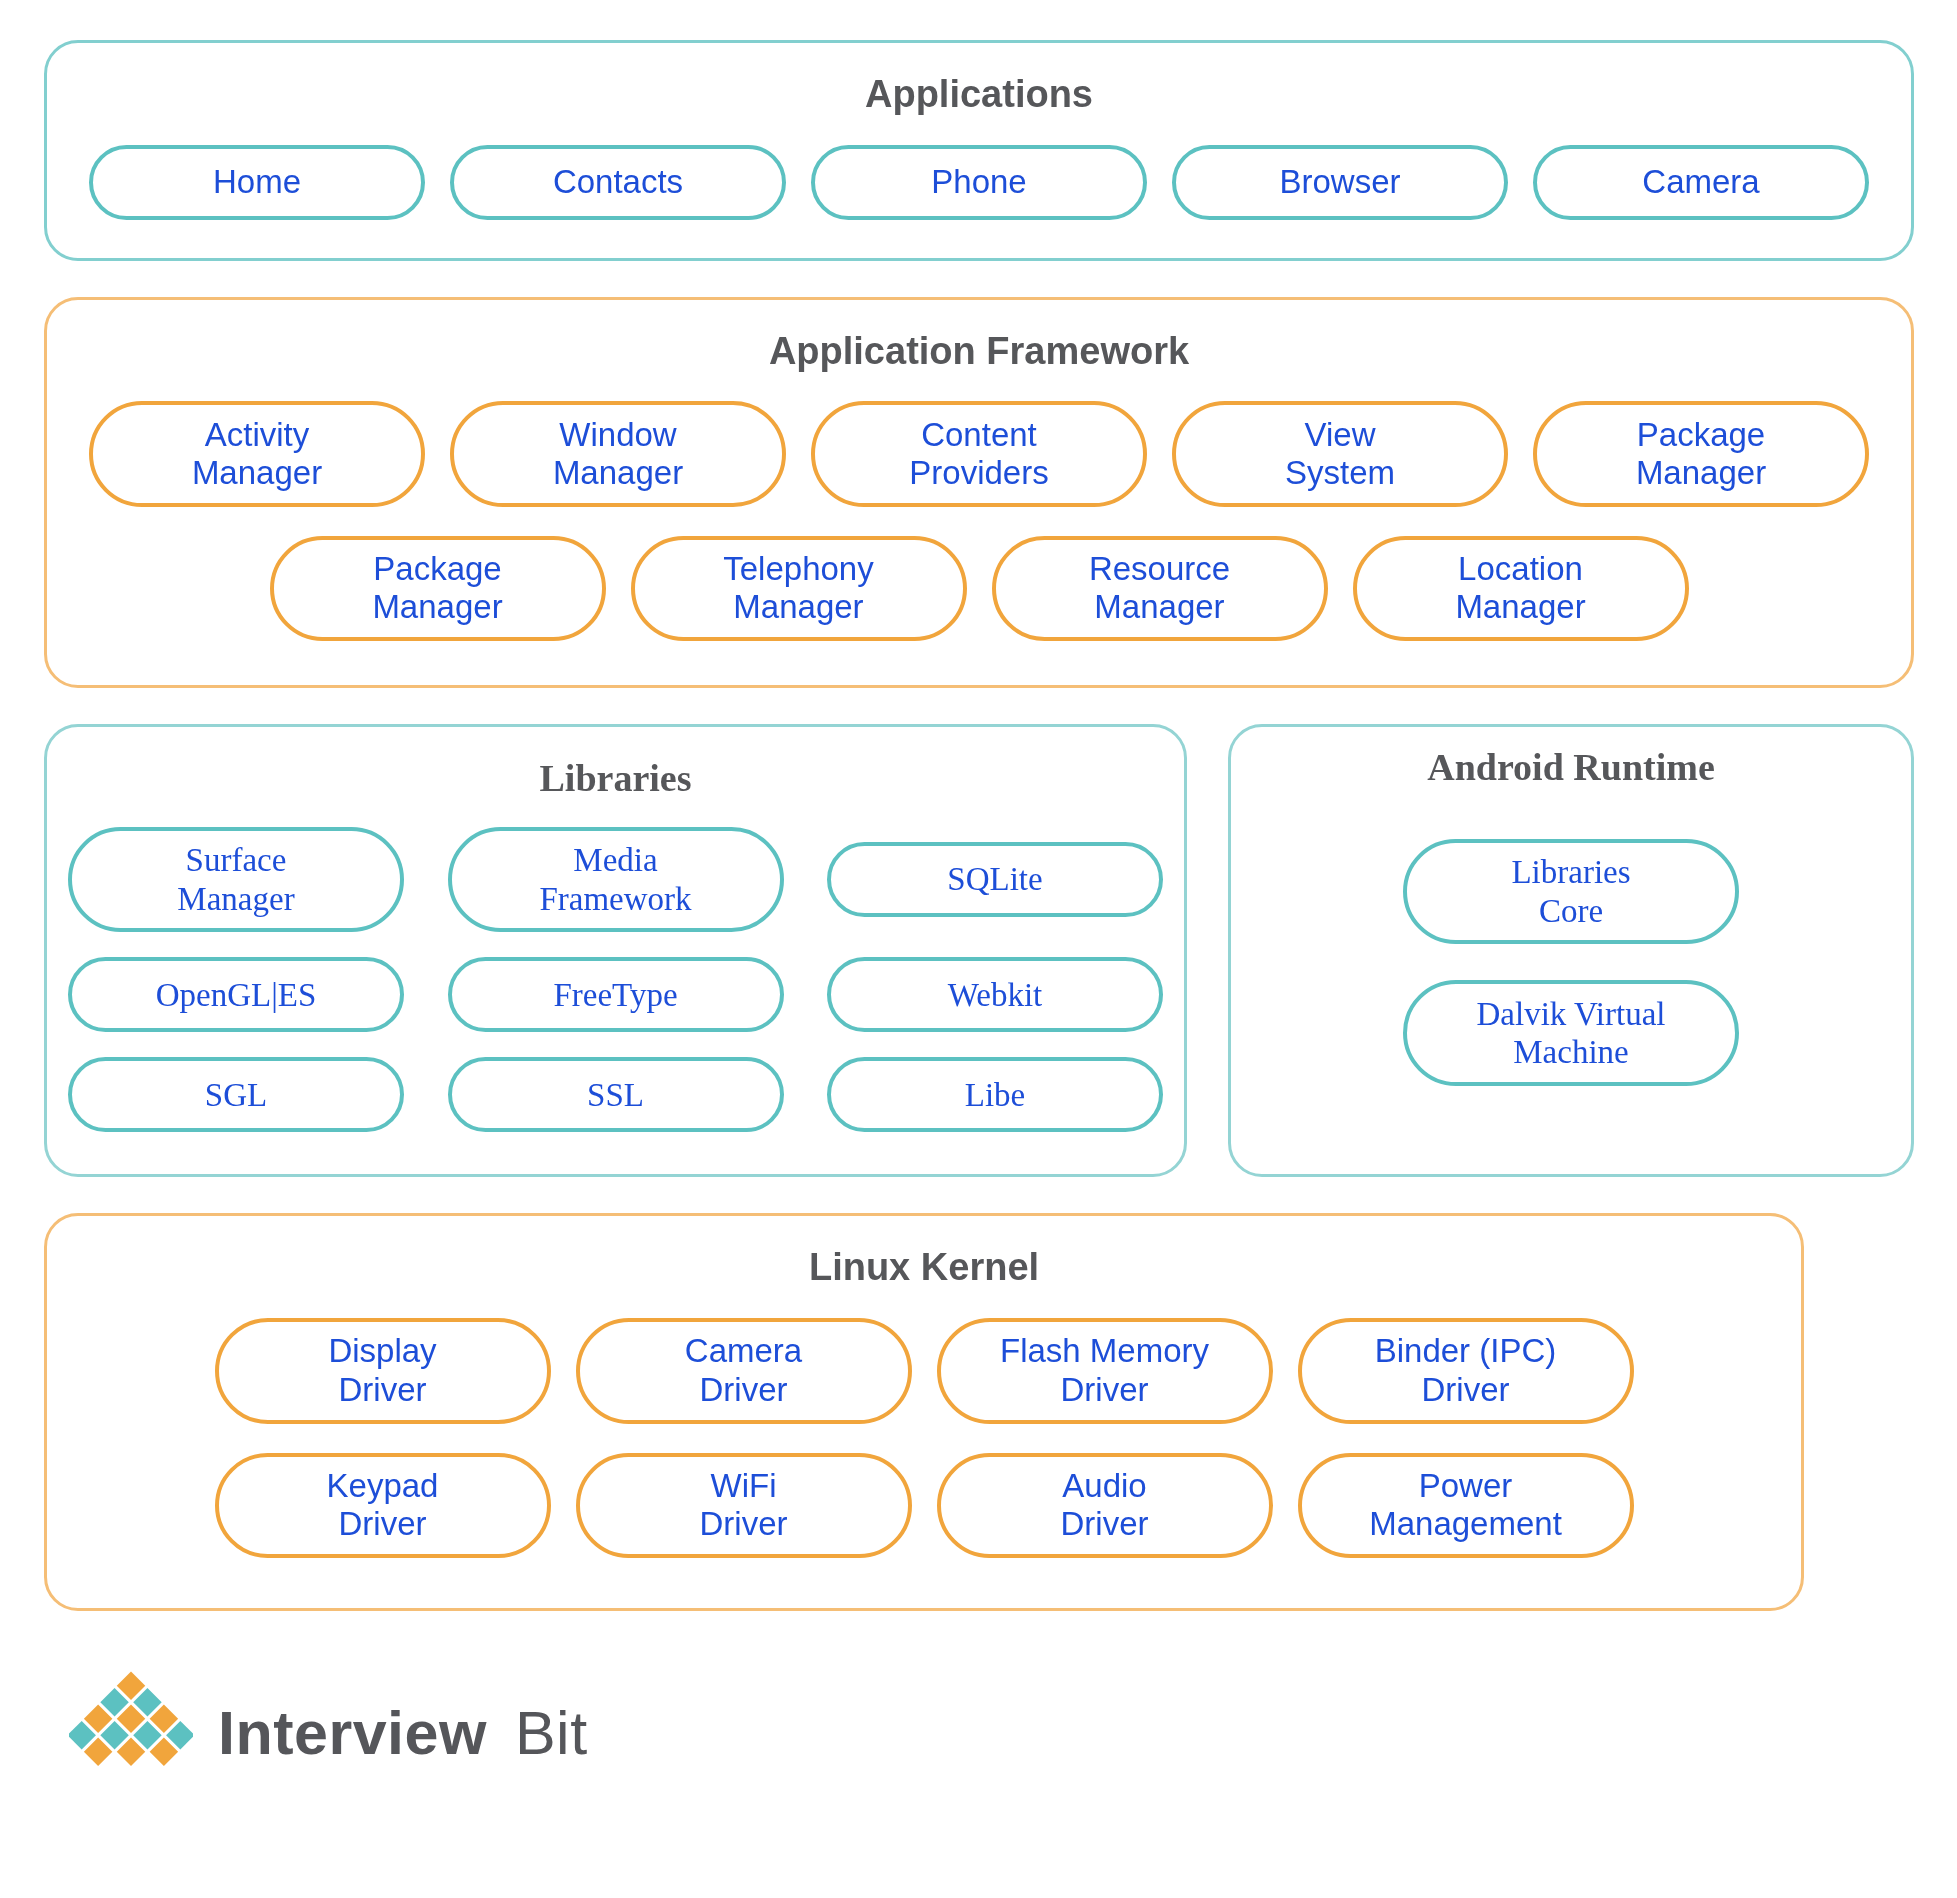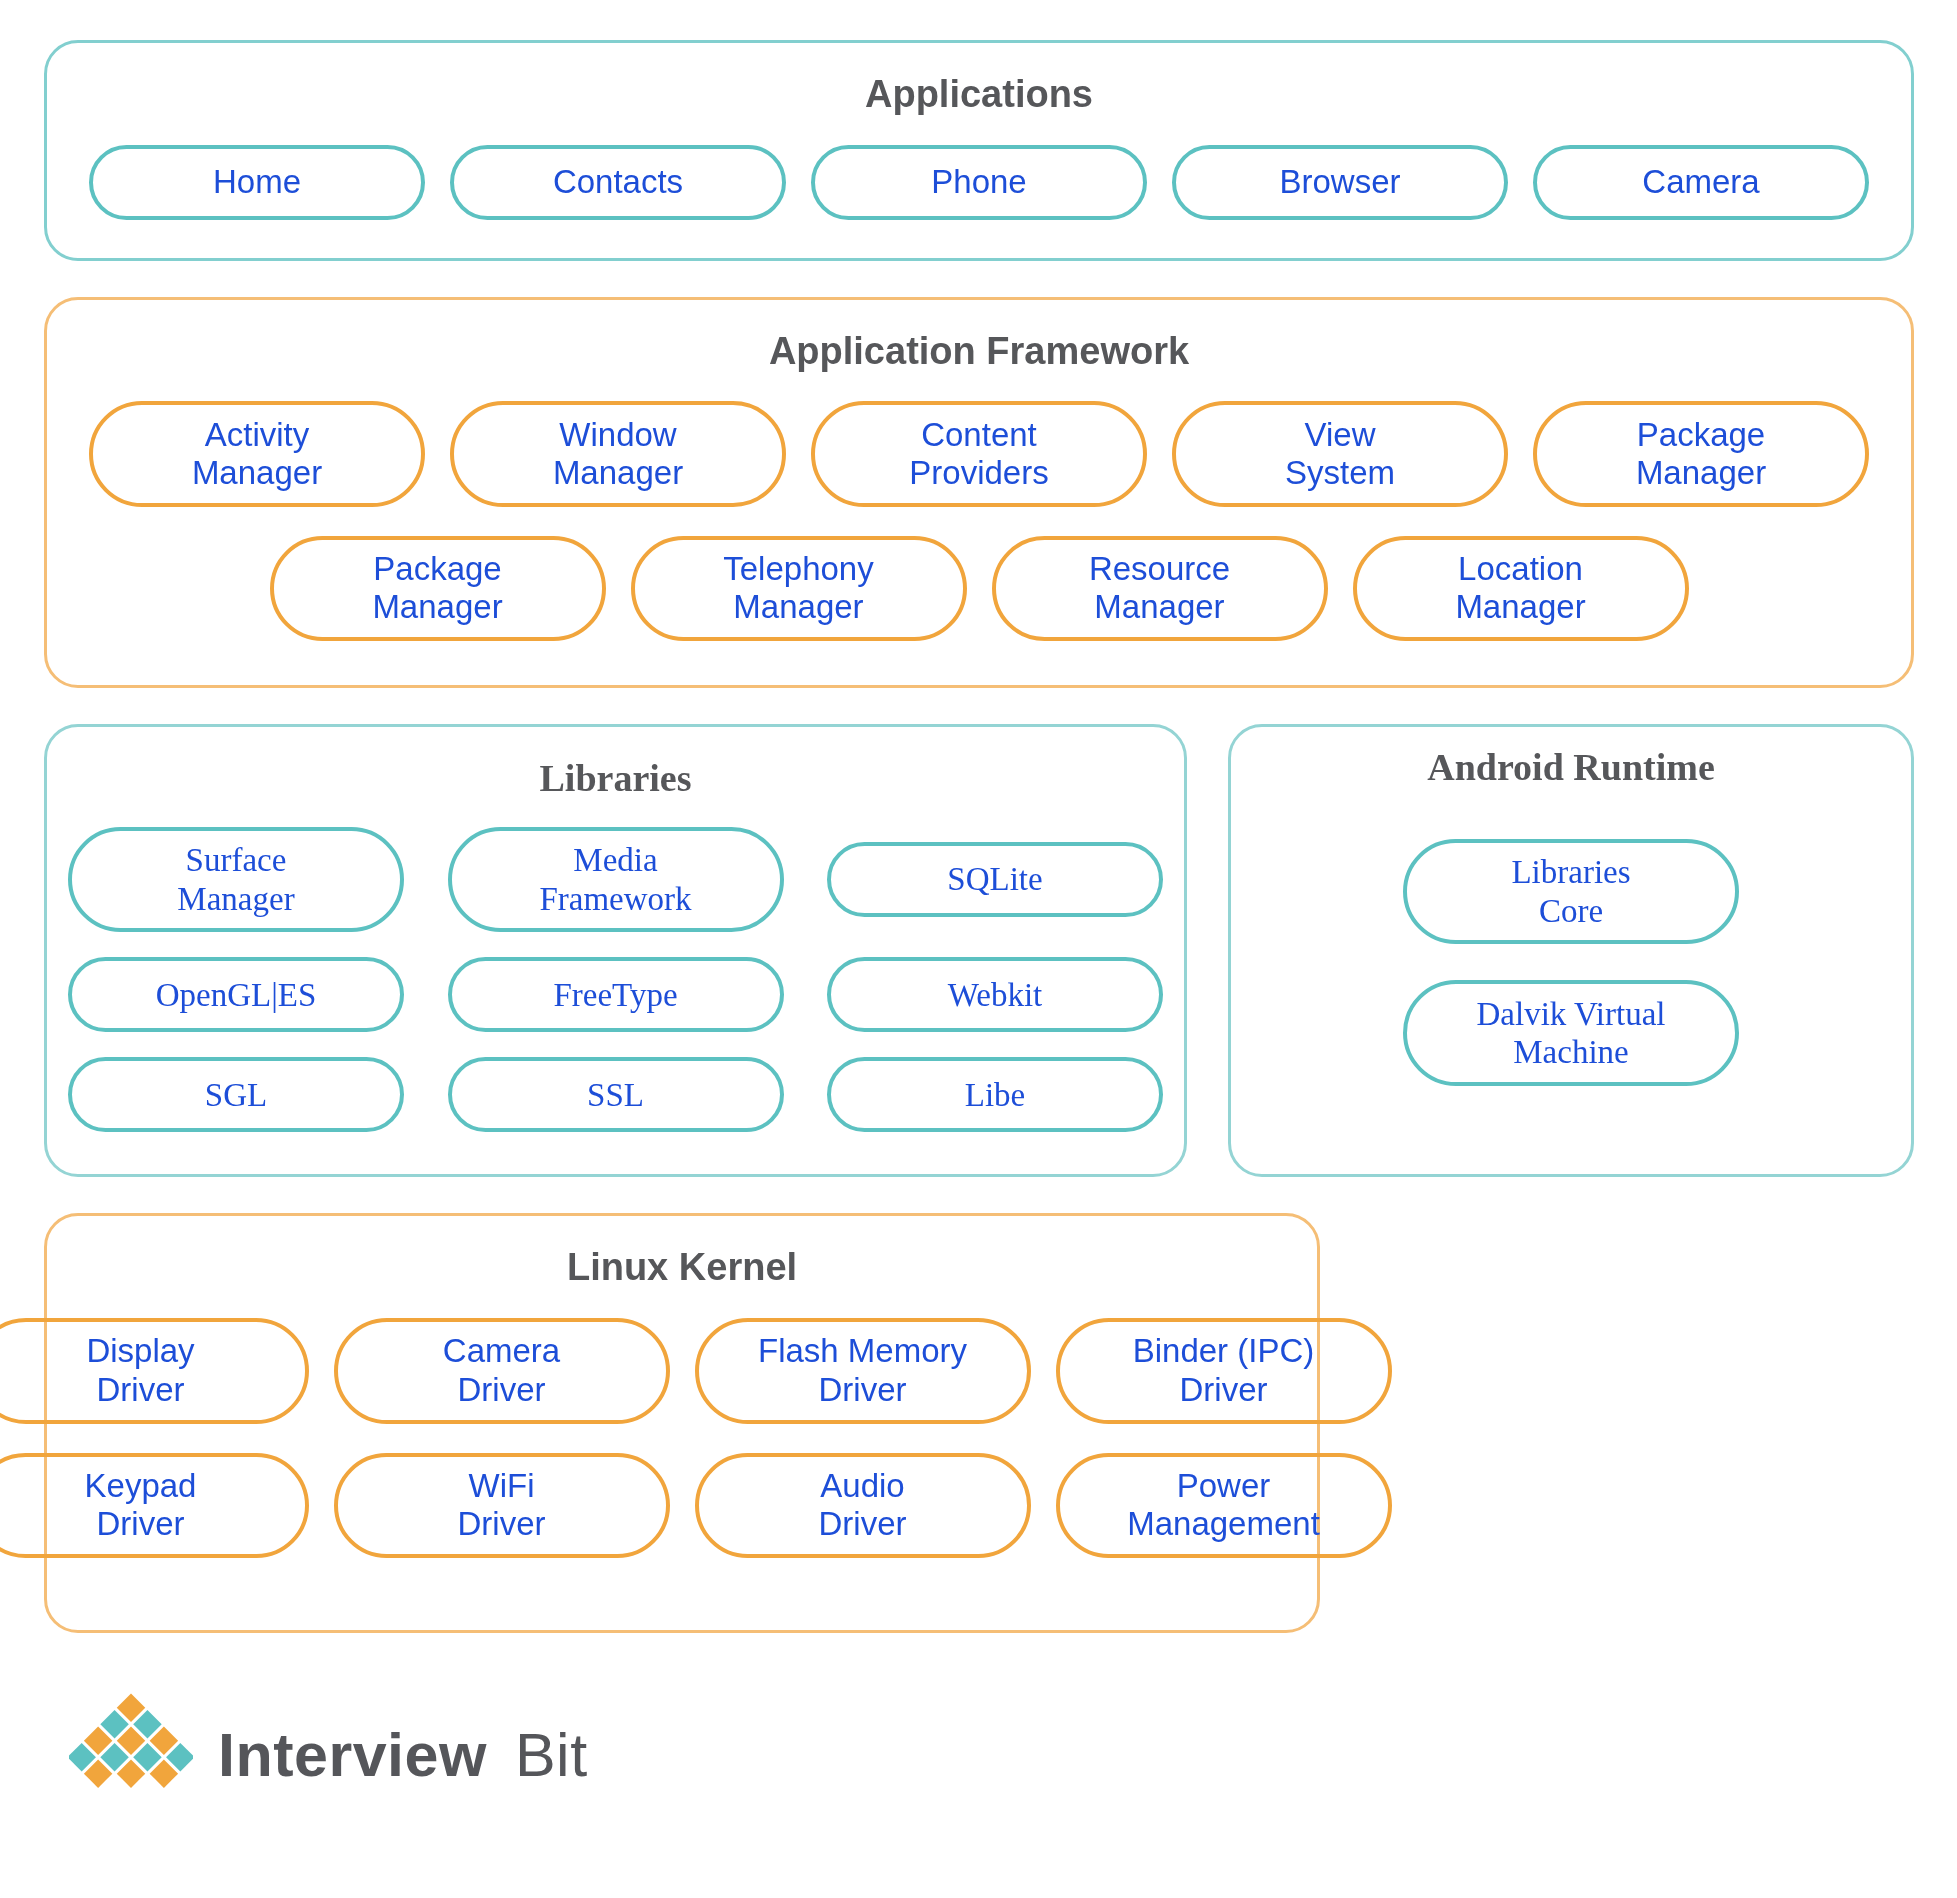--- a/index.html
+++ b/index.html
@@ -82,22 +82,22 @@
   .pill-col {
     display: flex;
     flex-direction: column;
     align-items: center;
     gap: 36px;
     margin-top: 48px;
   }
   .sec-kernel {
     border: 3.8px solid #f5be76;
     margin: 36px 44px 0;
-    width: 1276px;
-    padding: 29px 23px 72px;
+    width: 1760px;
+    padding: 29px 23px 50px;
   }
   .sec-kernel .pill-row + .pill-row { margin-top: 29px; }
 
   .logo-row {
     display: flex;
     align-items: center;
     gap: 25px;
     margin: 55px 0 0 69px;
     height: 134px;
   }

